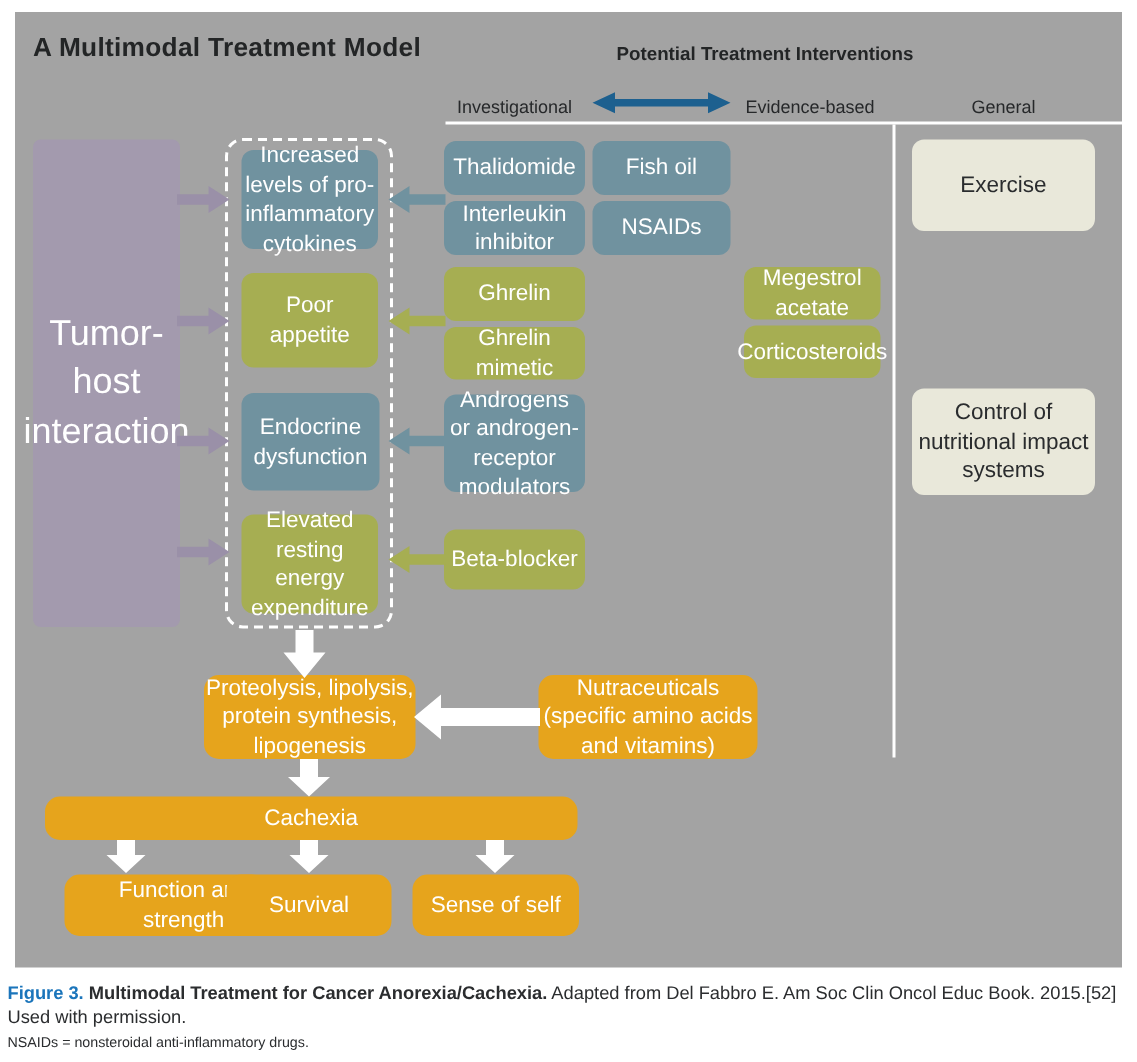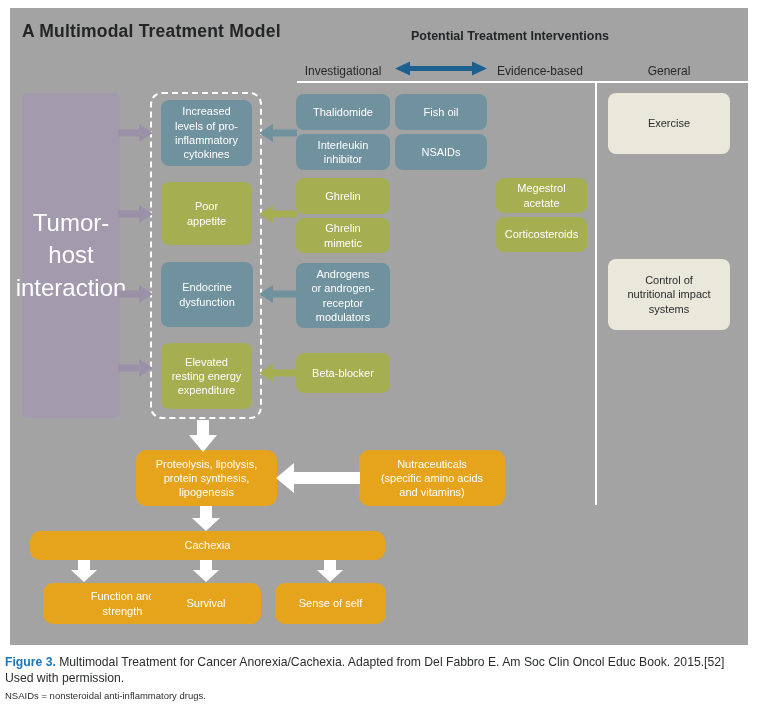--- a/index.html
+++ b/index.html
@@ -18,39 +18,39 @@
   .hdr-title{
     position:absolute;left:380px;top:21px;width:240px;text-align:center;
     font-size:12.5px;font-weight:bold;color:#232526;
   }
   .col-label{
     position:absolute;top:56px;font-size:12px;color:#26282a;text-align:center;
   }
   .wline{position:absolute;background:#ffffff;}
   .box{
     position:absolute;display:flex;align-items:center;justify-content:center;
-    text-align:center;color:#ffffff;border-radius:8px;font-size:11px;
+    text-align:center;color:#ffffff;border-radius:8px;font-size:15px;
     line-height:1.3;white-space:pre-line;
   }
   .teal{background:#70929f;}
   .olive{background:#a6ae52;}
   .cream{background:#e9e8da;color:#2a2c2e;}
   .orange{background:#e6a41c;border-radius:10px;}
   .purple{background:#a39aae;border-radius:5px;font-size:24px;line-height:1.35;}
   .dashed{
     position:absolute;left:140px;top:84px;width:112px;height:327px;
     border:2px dashed #ffffff;border-radius:12px;box-sizing:border-box;
   }
   .arrows{position:absolute;left:0;top:0;pointer-events:none;}
   .caption{
     position:absolute;left:5px;top:655px;width:748px;font-size:12.2px;
     line-height:1.28;color:#2b2d2f;
   }
   .caption .figlab{color:#1b75bb;font-weight:bold;}
-  .caption .boldt{font-weight:normal;}
+  .caption .boldt{font-weight:bold;}
   .footnote{
     position:absolute;left:5px;top:690px;font-size:9.5px;color:#2b2d2f;
   }
 </style>
 </head>
 <body>
 
 <div class="diagram">
 
   <div class="fig-title">A Multimodal Treatment Model</div>

